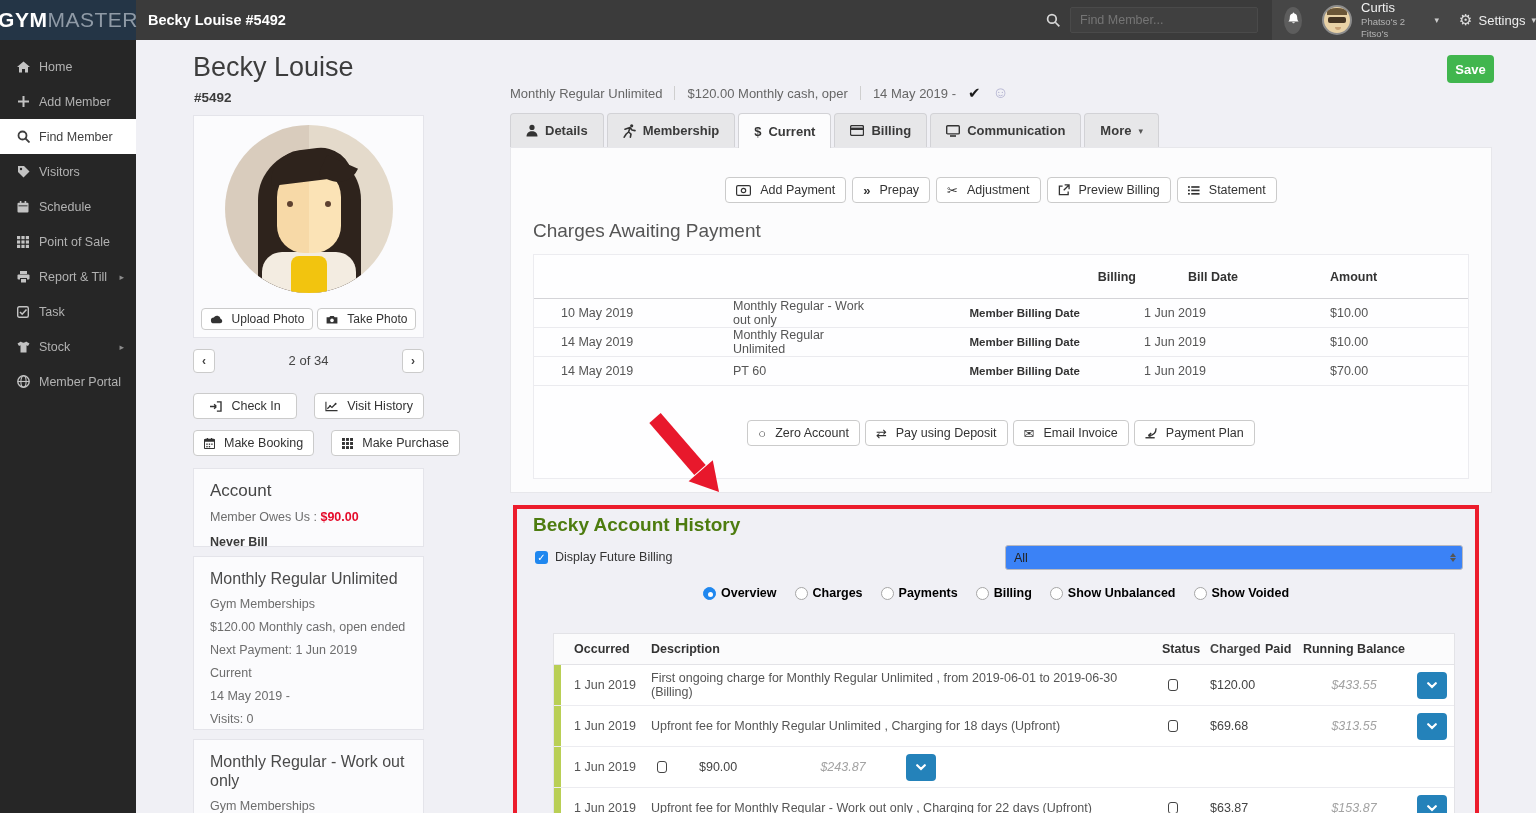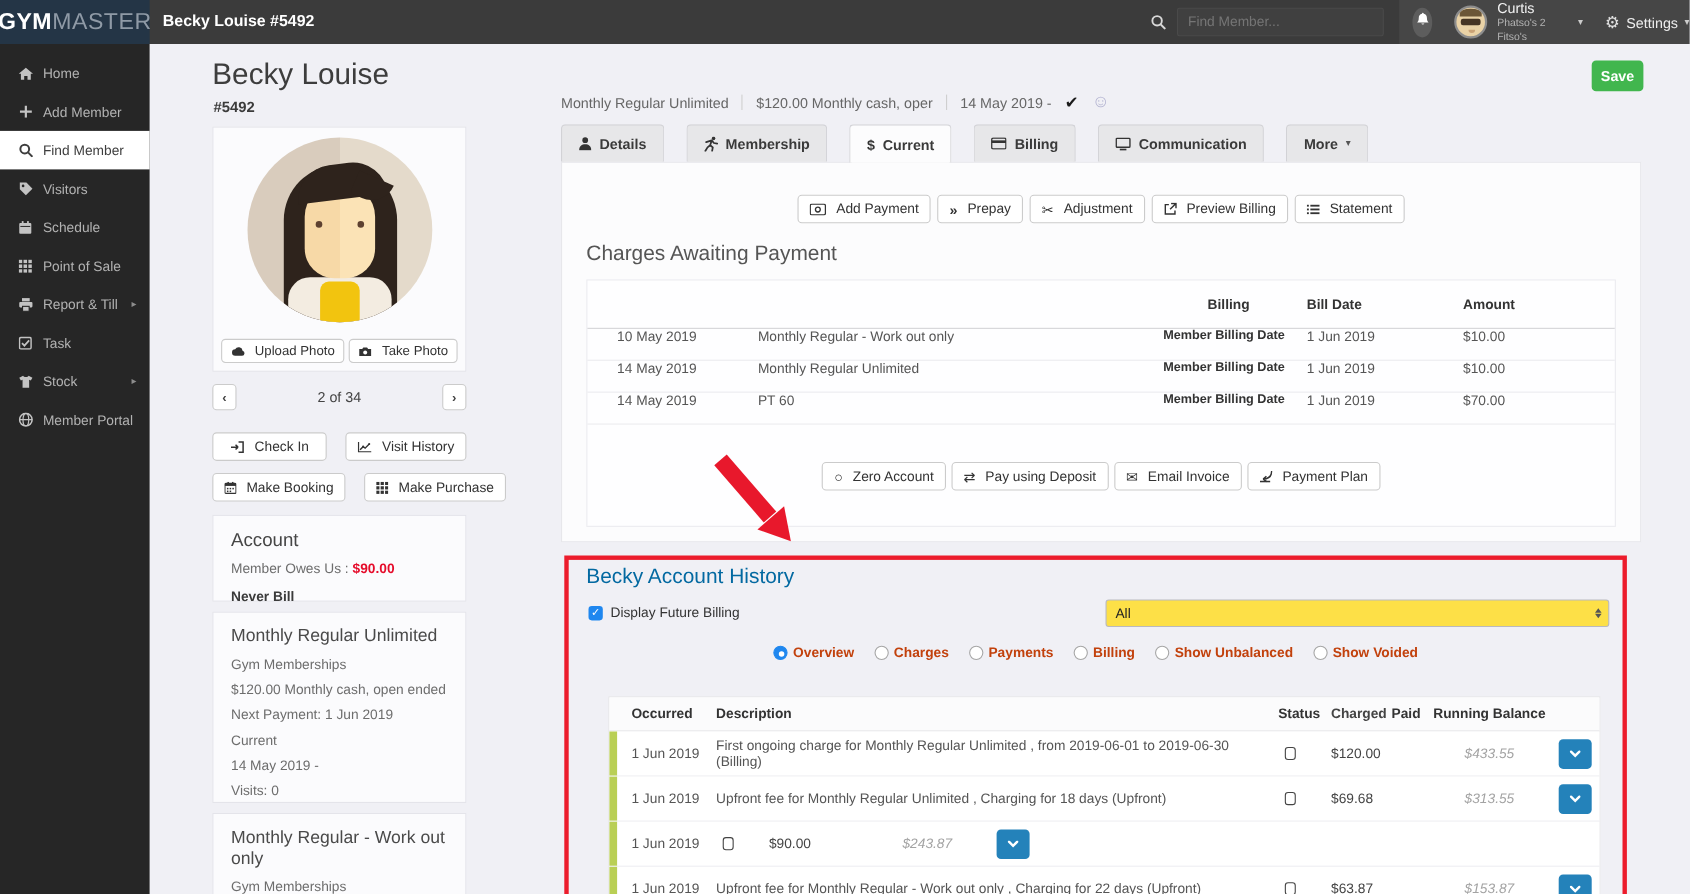--- a/index.html
+++ b/index.html
@@ -73,53 +73,53 @@
   .never-bill { font-size:12.5px; font-weight:700; color:#3b3b3b; margin-top:11px; }
   .mem-title { font-size:16px; font-weight:400; color:#4a4a4a; line-height:1.2; }
 
   
   .summary { position:absolute; left:374px; top:44px; display:flex; align-items:center; gap:12px; font-size:13px; color:#666; }
   .sep { width:0; height:14px; border-left:1px solid #cfcfcf; }
   .sum-check { color:#1b1b1b; font-size:15px; cursor:pointer; }
   .sum-smile { color:#b2b2d0; font-size:16px; cursor:pointer; }
   .save-btn { position:absolute; left:1311px; top:15px; width:47px; height:28px; background:#41b64e; color:#fff; border:none; border-radius:4px; font-size:13px; font-weight:700; cursor:pointer; font-family:inherit; }
 
-  .tabs { position:absolute; left:374px; top:73px; height:35px; display:flex; gap:20px; z-index:3; }
+  .tabs { position:absolute; left:374px; top:73px; height:35px; display:flex; gap:3px; z-index:3; }
   .tab { height:34px; padding:0 15px; background:#e7e7e9; border:1px solid #d2d2d6; border-bottom:none; border-radius:4px 4px 0 0; display:flex; align-items:center; gap:7px; font-size:13px; font-weight:700; color:#3a3a3a; cursor:pointer; }
   .tab.active { background:#fcfcfd; height:35px; }
   .tab .tic { display:flex; }
 
   .tab-panel { position:absolute; left:374px; top:107px; width:982px; height:346px; background:#fcfcfd; border:1px solid #e7e7eb; z-index:2; }
   .pay-actions { position:absolute; top:29px; left:0; right:0; display:flex; justify-content:center; gap:6px; }
   .glyph-ic { font-size:13px; line-height:1; color:#333; }
   .charges-title { position:absolute; left:22px; top:72px; font-size:19px; font-weight:400; color:#555; }
   .charges-panel { position:absolute; left:22px; top:106px; width:936px; height:225px; background:#fefeff; border:1px solid #ececf0; }
   .ch-head { display:flex; align-items:center; height:44px; font-size:12.5px; font-weight:700; color:#333; border-bottom:1px solid #d4d4d8; }
-  .ch-row { display:flex; height:29px; font-size:12.5px; color:#555; border-bottom:1px solid #ebebef; }
+  .ch-row { display:flex; align-items:center; height:29px; font-size:12.5px; color:#555; border-bottom:1px solid #ebebef;gap:44px; }
   .cc-date { width:155px; padding-left:27px; }
   .cc-desc { flex:1; }
   .cc-billing { width:160px; text-align:right; }
   .ch-row .cc-billing { font-weight:700; font-size:11.5px; color:#333; }
   .ch-head .cc-billing { padding-right:32px; }
   .cc-billdate { width:140px; padding-left:20px; }
   .cc-amount { width:160px; padding-left:22px; }
   .ch-actions { position:absolute; left:0; right:0; top:165px; display:flex; justify-content:center; gap:5px; }
 
   
   .red-box { position:absolute; left:377px; top:465px; width:966px; height:400px; border:4px solid #ec1c2c; z-index:4; }
   .red-arrow { position:absolute; left:505px; top:372px; width:100px; height:100px; z-index:6; pointer-events:none; }
-  .hist-title { position:absolute; left:16px; top:5px; font-size:19px; font-weight:400; color:#0369a1; }
+  .hist-title { position:absolute; left:16px; top:5px; font-size:19px; font-weight:700; color:#4d7c0f; }
   .fb-row { position:absolute; left:18px; top:41px; display:flex; align-items:center; gap:7px; font-size:12.5px; color:#333; cursor:pointer; }
   .checkbox { width:13px; height:13px; background:#1f87ef; border-radius:3px; color:#fff; font-size:10px; display:flex; align-items:center; justify-content:center; }
-  .filter-select { position:absolute; left:488px; top:36px; width:458px; height:25px; background:#fde047; border:1px solid #b9b9bf; border-radius:3px; font-size:12.5px; color:#222; display:flex; align-items:center; padding:0 8px; cursor:pointer; }
+  .filter-select { position:absolute; left:488px; top:36px; width:458px; height:25px; background:#3b82f6; border:1px solid #b9b9bf; border-radius:3px; font-size:12.5px; color:#222; display:flex; align-items:center; padding:0 8px; cursor:pointer; }
   .filter-select .spin { position:absolute; right:6px; display:flex; flex-direction:column; gap:1px; }
   .tri-up { width:0; height:0; border-left:3.5px solid transparent; border-right:3.5px solid transparent; border-bottom:4.5px solid #555; }
   .tri-dn { width:0; height:0; border-left:3.5px solid transparent; border-right:3.5px solid transparent; border-top:4.5px solid #555; }
   .views-row { position:absolute; left:0; right:0; top:77px; display:flex; justify-content:center; gap:18px; }
-  .radio-opt { display:flex; align-items:center; gap:5px; font-size:12.5px; font-weight:700; color:#c2410c; cursor:pointer; }
+  .radio-opt { display:flex; align-items:center; gap:5px; font-size:12.5px; font-weight:700; color:#000000; cursor:pointer; }
   .radio { width:13px; height:13px; border-radius:50%; background:#fff; border:1px solid #a6a6a6; position:relative; flex:none; }
   .radio.sel { background:#1f87ef; border-color:#1f87ef; }
   .radio.sel::after { content:""; position:absolute; left:4px; top:4px; width:5px; height:5px; background:#fff; border-radius:50%; }
 
   .hist-table { position:absolute; left:36px; top:124px; width:902px; background:#fff; border:1px solid #e3e3e7; }
   .h-head { display:flex; align-items:center; height:31px; background:#fbfbfc; border-bottom:1px solid #e3e3e7; font-size:12.5px; font-weight:700; color:#333; }
   .h-row { display:flex; align-items:center; height:41px; border-bottom:1px solid #ececf0; font-size:12.5px; color:#555; position:relative; background:#fff; }
   .stripe { position:absolute; left:0; top:0; bottom:0; width:7px; background:#b9cf55; }
   .hc-occ { width:97px; padding-left:20px; }
   .hc-desc { flex:1; padding-right:6px; }

